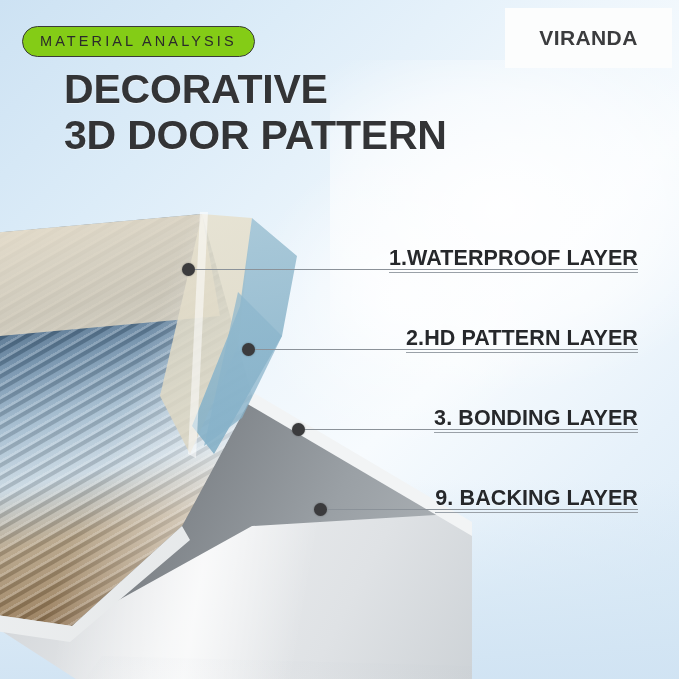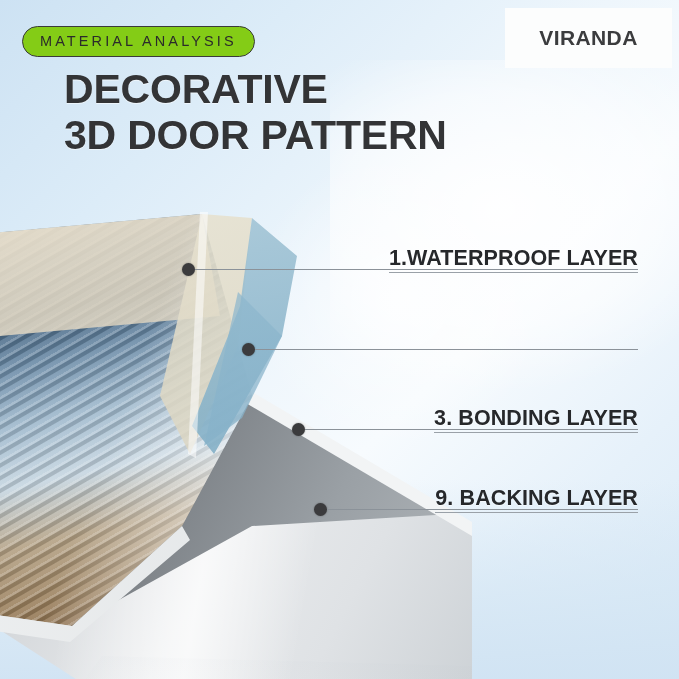--- a/index.html
+++ b/index.html
@@ -152,20 +152,24 @@
 
   <div class="dot" style="left:182px;top:263px;"></div>
   <div class="leader" style="left:195px;top:269px;width:443px;"></div>
   <div class="lbl" style="top:246px;">
     <span class="t">1.WATERPROOF LAYER</span>
     <span class="u"></span>
   </div>
 
   <div class="dot" style="left:242px;top:343px;"></div>
   <div class="leader" style="left:255px;top:349px;width:383px;"></div>
+  <div class="lbl" style="top:326px;">
+    <span class="t">2.HD PATTERN LAYER</span>
+    <span class="u"></span>
+  </div>
 
   <div class="dot" style="left:292px;top:423px;"></div>
   <div class="leader" style="left:305px;top:429px;width:333px;"></div>
   <div class="lbl" style="top:406px;">
     <span class="t">3. BONDING LAYER</span>
     <span class="u"></span>
   </div>
 
   <div class="dot" style="left:314px;top:503px;"></div>
   <div class="leader" style="left:327px;top:509px;width:311px;"></div>

